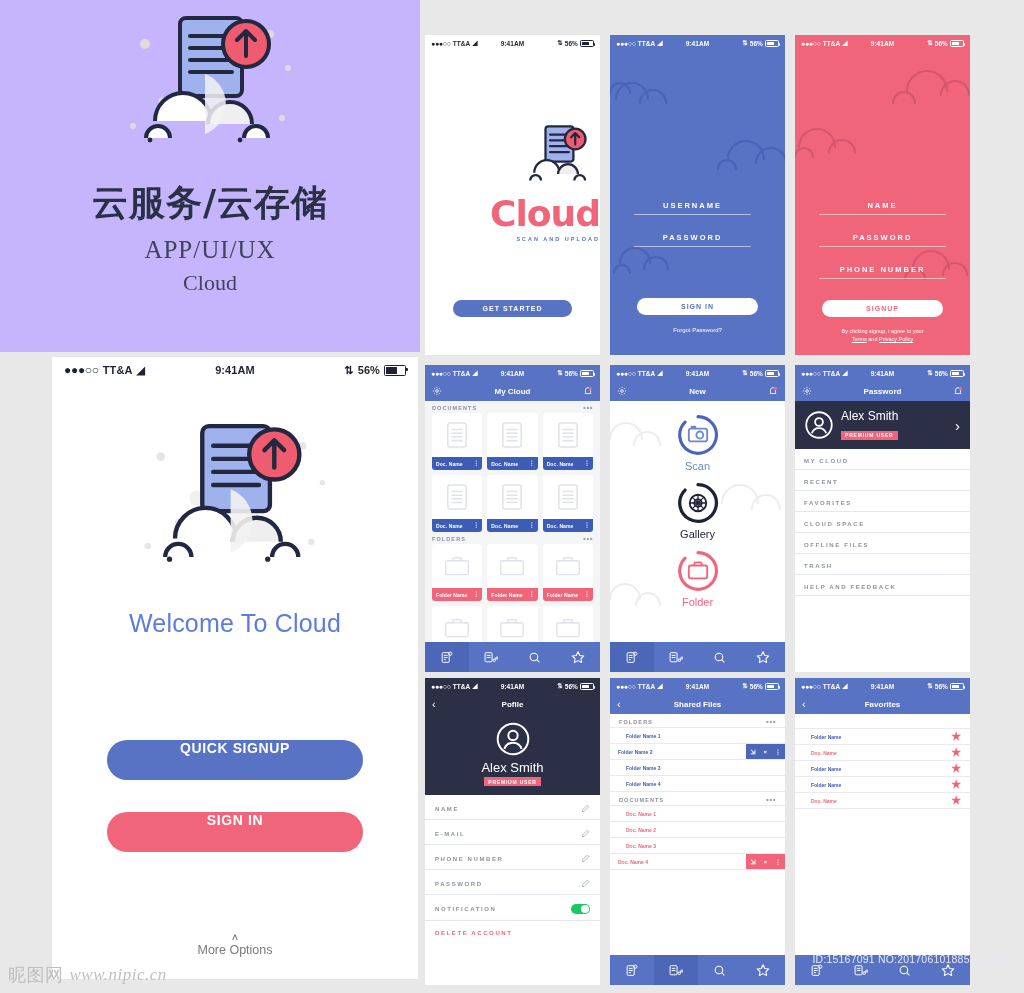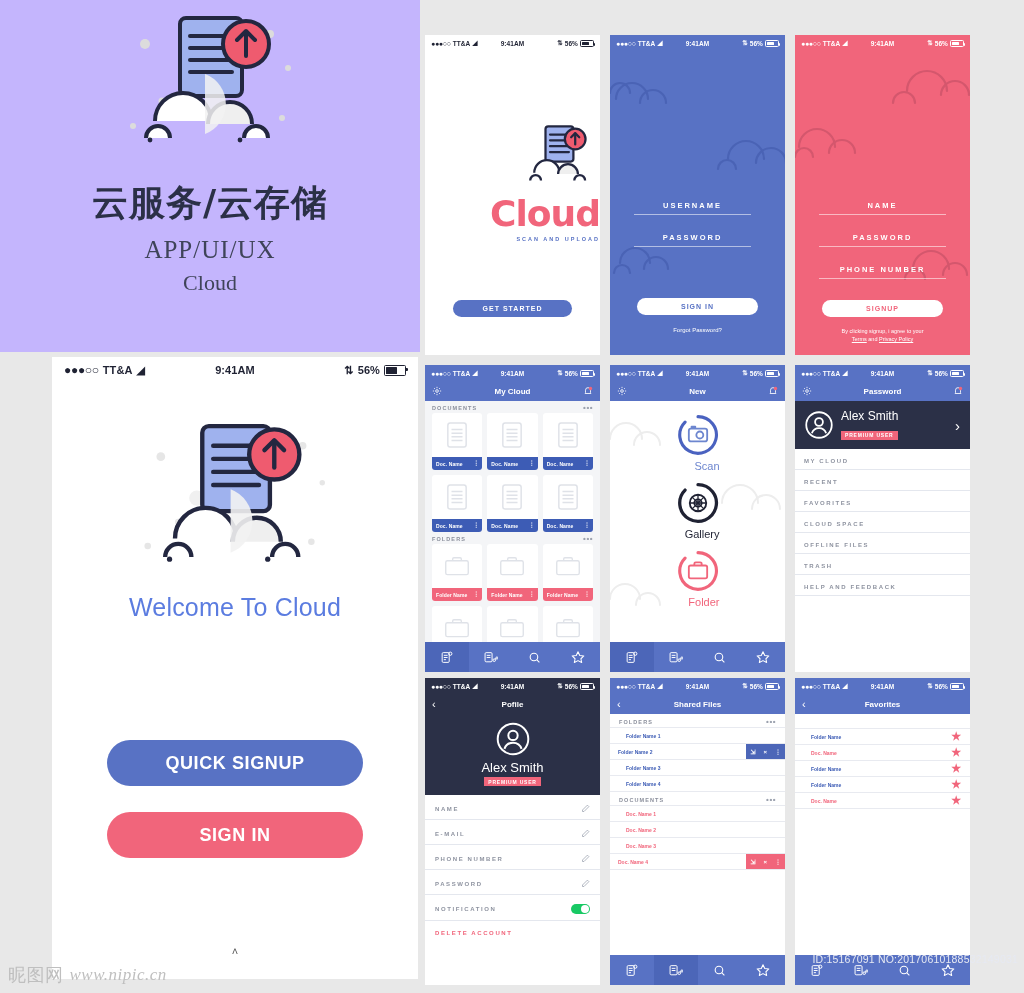--- a/index.html
+++ b/index.html
@@ -121,22 +121,22 @@
   }
   .auth-foot { color:#fff; font-size:5.5px; text-align:center; line-height:1.5;}
   .auth-foot u { text-decoration: underline; }
   .link-small { color:#fff; font-size:6px; text-align:center; }
 
   
   .welcome-title {
     color:#5b7ce0; font-size:25px; text-align:center; letter-spacing:.2px;
   }
   .big-btn {
-    height: 46px; border-radius: 30px; display:flex; align-items:center; justify-content:center;
-    color:#fff; font-size:18px; font-weight:bold; letter-spacing:.6px; cursor:pointer;
+    height: 40px; border-radius: 30px; display:flex; justify-content:center;
+    color:#fff; font-size:14px; font-weight:bold; letter-spacing:.6px; cursor:pointer;
   }
   .more-opt { text-align:center; color:#7a7a7a; font-size:12.5px; }
   .chev-up { color:#555; font-size:11px; text-align:center; line-height:1; }
 
   
   .sec-head {
     display:flex; align-items:center; justify-content:space-between;
     padding: 4px 7px 2px 7px;
     font-size: 5.5px; letter-spacing: 1.1px; color:#8b8f9c; font-weight:bold;
   }
@@ -146,21 +146,21 @@
   .card .thumb { height:44px; display:flex; align-items:center; justify-content:center; }
   .card .label {
     height:13px; display:flex; align-items:center; justify-content:space-between;
     padding:0 3px 0 4px; font-size:5px; font-weight:bold; color:#fff; letter-spacing:.1px;
   }
   .label.doc { background:#3d5cb5; }
   .label.fold { background:#f1657b; }
   .kebab { font-size:6px; line-height:5px; letter-spacing:0; }
 
   
-  .ring-item { display:flex; flex-direction:column; align-items:flex-end; }
+  .ring-item { display:flex; flex-direction:column; align-items:center; }
   .ring-label { font-size:11px; margin-top:3px; }
 
   
   .profile-band {
     background:#2b3047; height:48px; display:flex; align-items:center; gap:7px; padding:0 9px;
     position:relative;
   }
   .pname { color:#fff; font-size:12px; }
   .pbadge {
     background:#f1657b; color:#fff; font-size:5px; font-weight:bold;
@@ -428,32 +428,33 @@
         <path d="M26 132 a12 12 0 0 1 24 0" fill="#fff" stroke="#232740" stroke-width="4"></path>
         <path d="M124 132 a12 12 0 0 1 24 0" fill="#fff" stroke="#232740" stroke-width="4"></path>
         <circle cx="30" cy="134" r="2.4" fill="#232740"></circle>
           <circle cx="120" cy="134" r="2.4" fill="#232740"></circle>
         <circle cx="126" cy="38" r="23" fill="#ef5b6f" stroke="#232740" stroke-width="4"></circle>
         <g stroke="#232740" stroke-width="4" stroke-linecap="round" stroke-linejoin="round" fill="none">
           <line x1="126" y1="50" x2="126" y2="26"></line>
             <polyline points="117,34 126,25 135,34"></polyline>
         </g>
       </svg>
-      <div class="welcome-title" style="margin-top:0">Welcome To Cloud</div>
+      <div class="welcome-title" style="margin-top:16px">Welcome To Cloud</div>
     </div>
 
     <div class="big-btn" style="position:absolute;left:55px;right:55px;top:383px;background:#5872c4;">
       <span>QUICK SIGNUP</span>
     </div>
     <div class="big-btn" style="position:absolute;left:55px;right:55px;top:455px;background:#f1657b;">
       <span>SIGN IN</span>
     </div>
 
     <div style="position:absolute;left:0;right:0;bottom:22px">
       <div class="chev-up">˄</div>
+      <div class="more-opt">More Options</div>
     </div>
   </div>
 
   <div class="phone" id="mycloud">
     <div class="statusbar on-color" style="background:#5872c4">
       <div class="sb-left">
         <span class="dots">●●●○○</span>
         <span>TT&amp;A</span>
         <span>◢</span>
       </div>

